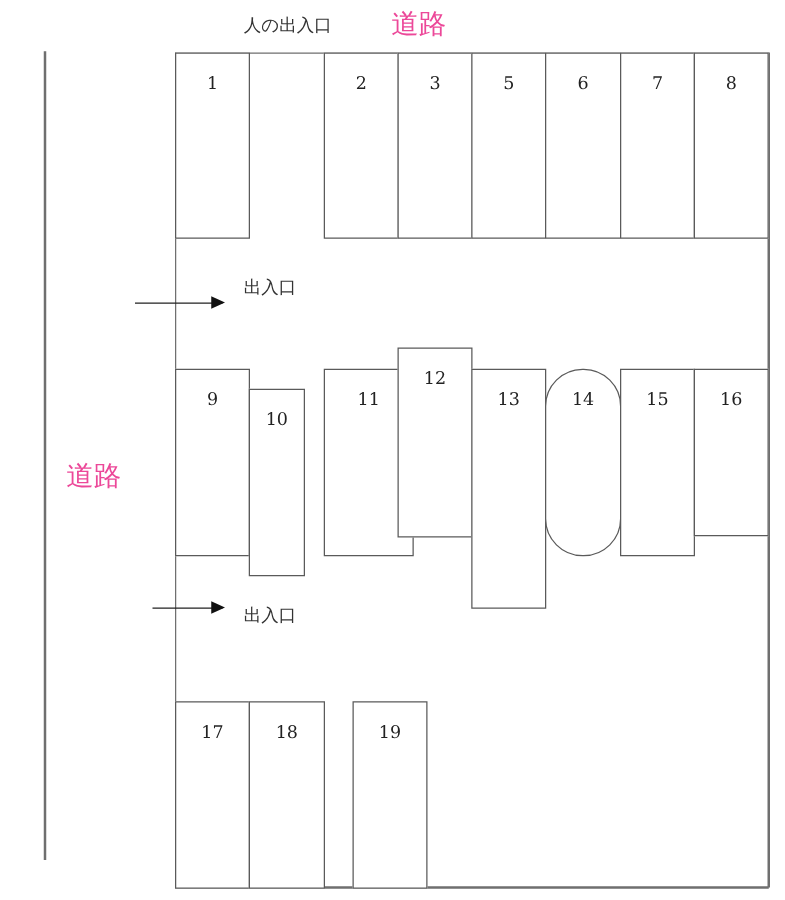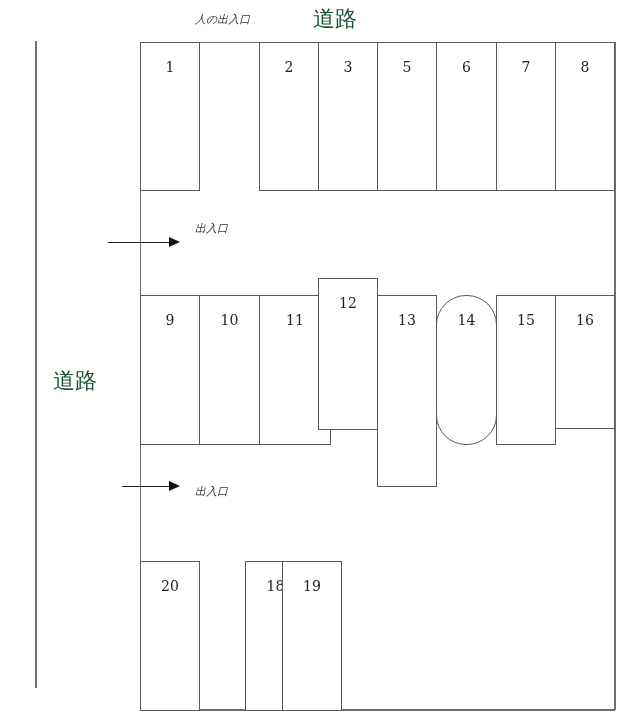--- a/index.html
+++ b/index.html
@@ -3,22 +3,22 @@
   <meta charset="utf-8">
   <style>
     html, body { margin: 0; padding: 0; background: #ffffff; }
     body { width: 628px; height: 720px; position: relative; overflow: hidden;
            font-family: "DejaVu Serif", "Liberation Serif", serif; color: #222; }
     .abs { position: absolute; }
     .line { position: absolute; background: #6f6f6f; }
     .stall { position: absolute; box-sizing: border-box; border: 1px solid #5a5a5a; background: #fff; }
     .stall .num { position: absolute; top: 16px; width: 100%; text-align: center;
                   font-size: 14px; color: #222; font-family: "DejaVu Serif", serif; }
-    .label-small { font-size: 11px; color: #333; font-family: "DejaVu Sans", sans-serif; white-space: nowrap; font-style: italic; }
-    .label-large { font-size: 22px; color: #14532d; font-family: "DejaVu Sans", sans-serif; white-space: nowrap; }
+    .label-small { font-size: 14px; color: #333; font-family: "DejaVu Sans", sans-serif; white-space: nowrap; }
+    .label-large { font-size: 22px; color: #ec4899; font-family: "DejaVu Sans", sans-serif; white-space: nowrap; }
     .arrow { position: absolute; height: 0; border-top: 1.4px solid #222; }
     .arrow::after { content: ""; position: absolute; right: -2px; top: -6px;
                     border-left: 11px solid #111; border-top: 5px solid transparent; border-bottom: 5px solid transparent; }
   </style>
 </head>
 <body>
 
 <div class="line" style="left:35px; top:41px; width:1.5px; height:647px;"></div>
 
 <div class="abs label-small" style="left:195px; top:12px;">人の出入口</div>
@@ -55,21 +55,21 @@
     </div>
 </div>
 
 <div class="arrow" style="left:108px; top:242px; width:70px;"></div>
 <div class="abs label-small" style="left:195px; top:221px;">出入口</div>
 
 <div>
   <div class="stall" style="left:140px; top:295px; width:60px; height:150px;">
       <span class="num" style="left:-0px;">9</span>
     </div>
-  <div class="stall" style="left:199px; top:295px; width:61px; height:150px;">
+  <div class="stall" style="left:199px; top:311px; width:45px; height:150px;">
       <span class="num">10</span>
     </div>
   <div class="stall" style="left:259px; top:295px; width:72px; height:150px;">
       <span class="num">11</span>
     </div>
   <div class="stall" style="left:318px; top:278px; width:60px; height:152px;">
       <span class="num">12</span>
     </div>
   <div class="stall" style="left:377px; top:295px; width:60px; height:192px;">
       <span class="num">13</span>
@@ -83,21 +83,21 @@
   <div class="stall" style="left:555px; top:295px; width:60px; height:134px;">
       <span class="num">16</span>
     </div>
 </div>
 
 <div class="arrow" style="left:122px; top:486px; width:56px;"></div>
 <div class="abs label-small" style="left:195px; top:484px;">出入口</div>
 
 <div>
   <div class="stall" style="left:140px; top:561px; width:60px; height:150px;">
-      <span class="num">20</span>
+      <span class="num">17</span>
     </div>
-  <div class="stall" style="left:199px; top:561px; width:61px; height:150px;margin-left:46px;">
+  <div class="stall" style="left:199px; top:561px; width:61px; height:150px;">
       <span class="num">18</span>
     </div>
   <div class="stall" style="left:259px; top:561px; width:60px; height:150px;margin-left:23px;">
       <span class="num">19</span>
     </div>
 </div>
 
 </body></html>

